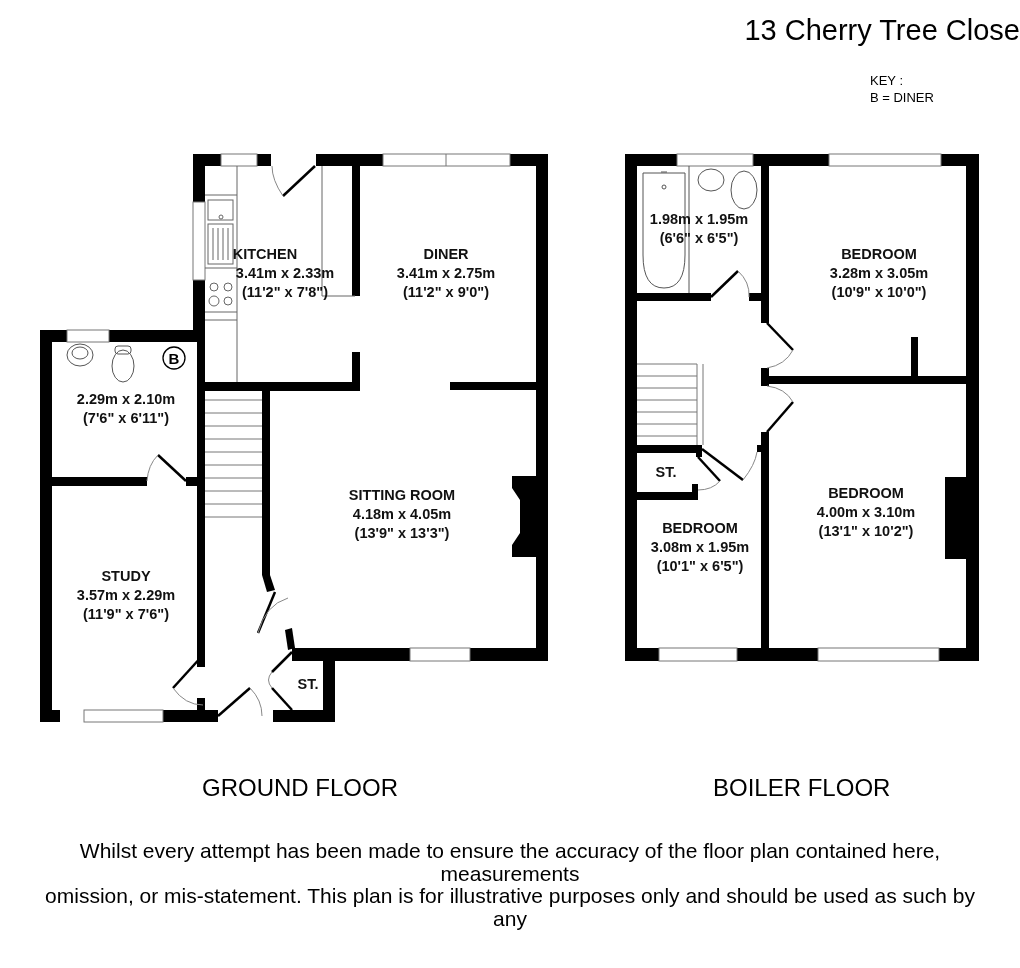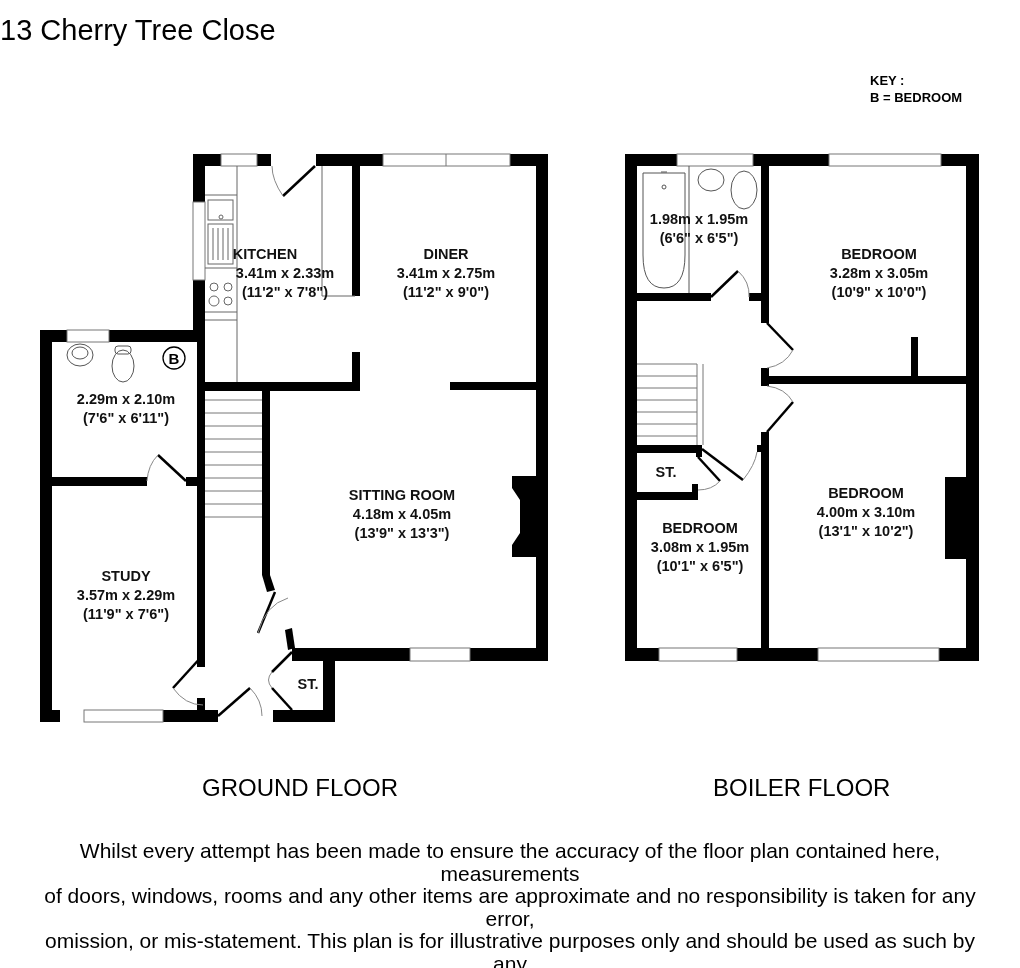--- a/index.html
+++ b/index.html
@@ -1,31 +1,31 @@
 <!DOCTYPE html>
 <html><head>
 <meta charset="utf-8">
 <style>
   html, body { margin:0; padding:0; background:#ffffff; }
   body { width:1020px; height:968px; position:relative; overflow:hidden; font-family:"Liberation Sans", sans-serif; color:#000; }
-  .title { position:absolute; left:0; width:1020px; top:14px; text-align:left; font-size:29px; }
-  .key { position:absolute; left:870px; top:72px; font-size:13px; font-weight:bold; line-height:17px; }
+  .title { position:absolute; left:0; width:1020px; top:14px; text-align:right; font-size:29px; }
+  .key { position:absolute; left:870px; top:72px; font-size:13px; font-weight:normal; line-height:17px; }
   svg.plan { position:absolute; left:0; top:0; }
   .floor-label { position:absolute; top:774px; font-size:24px; }
   .disclaimer { position:absolute; left:40px; width:940px; top:840px; text-align:center; font-size:21px; line-height:22.5px; }
   .room-label { font-family:"Liberation Sans", sans-serif; font-weight:bold; font-size:14.5px; text-anchor:middle; fill:#111; }
 </style>
 </head>
 <body>
 
 <div class="title">13 Cherry Tree Close</div>
 
 <div class="key">
   <div>KEY :</div>
-  <div>B = BEDROOM</div>
+  <div>B = DINER</div>
 </div>
 
 <svg class="plan" width="1020" height="968" viewBox="0 0 1020 968">
 
   <g>
 
     <g fill="#000">
 
       <rect x="193" y="154" width="28" height="12"></rect>
       <rect x="257" y="154" width="14" height="12"></rect>
@@ -258,15 +258,14 @@
 
     <text class="room-label" x="666" y="477">ST.</text>
   </g>
 </svg>
 
 <div class="floor-label" style="left:202px;">GROUND FLOOR</div>
 <div class="floor-label" style="left:713px;">BOILER FLOOR</div>
 
 <div class="disclaimer">
   <div>Whilst every attempt has been made to ensure the accuracy of the floor plan contained here, measurements</div>
-  <div>of doors, windows, rooms and any other items are approximate and no responsibility is taken for any error,</div>
   <div>omission, or mis-statement. This plan is for illustrative purposes only and should be used as such by any</div>
 </div>
 
 </body></html>

